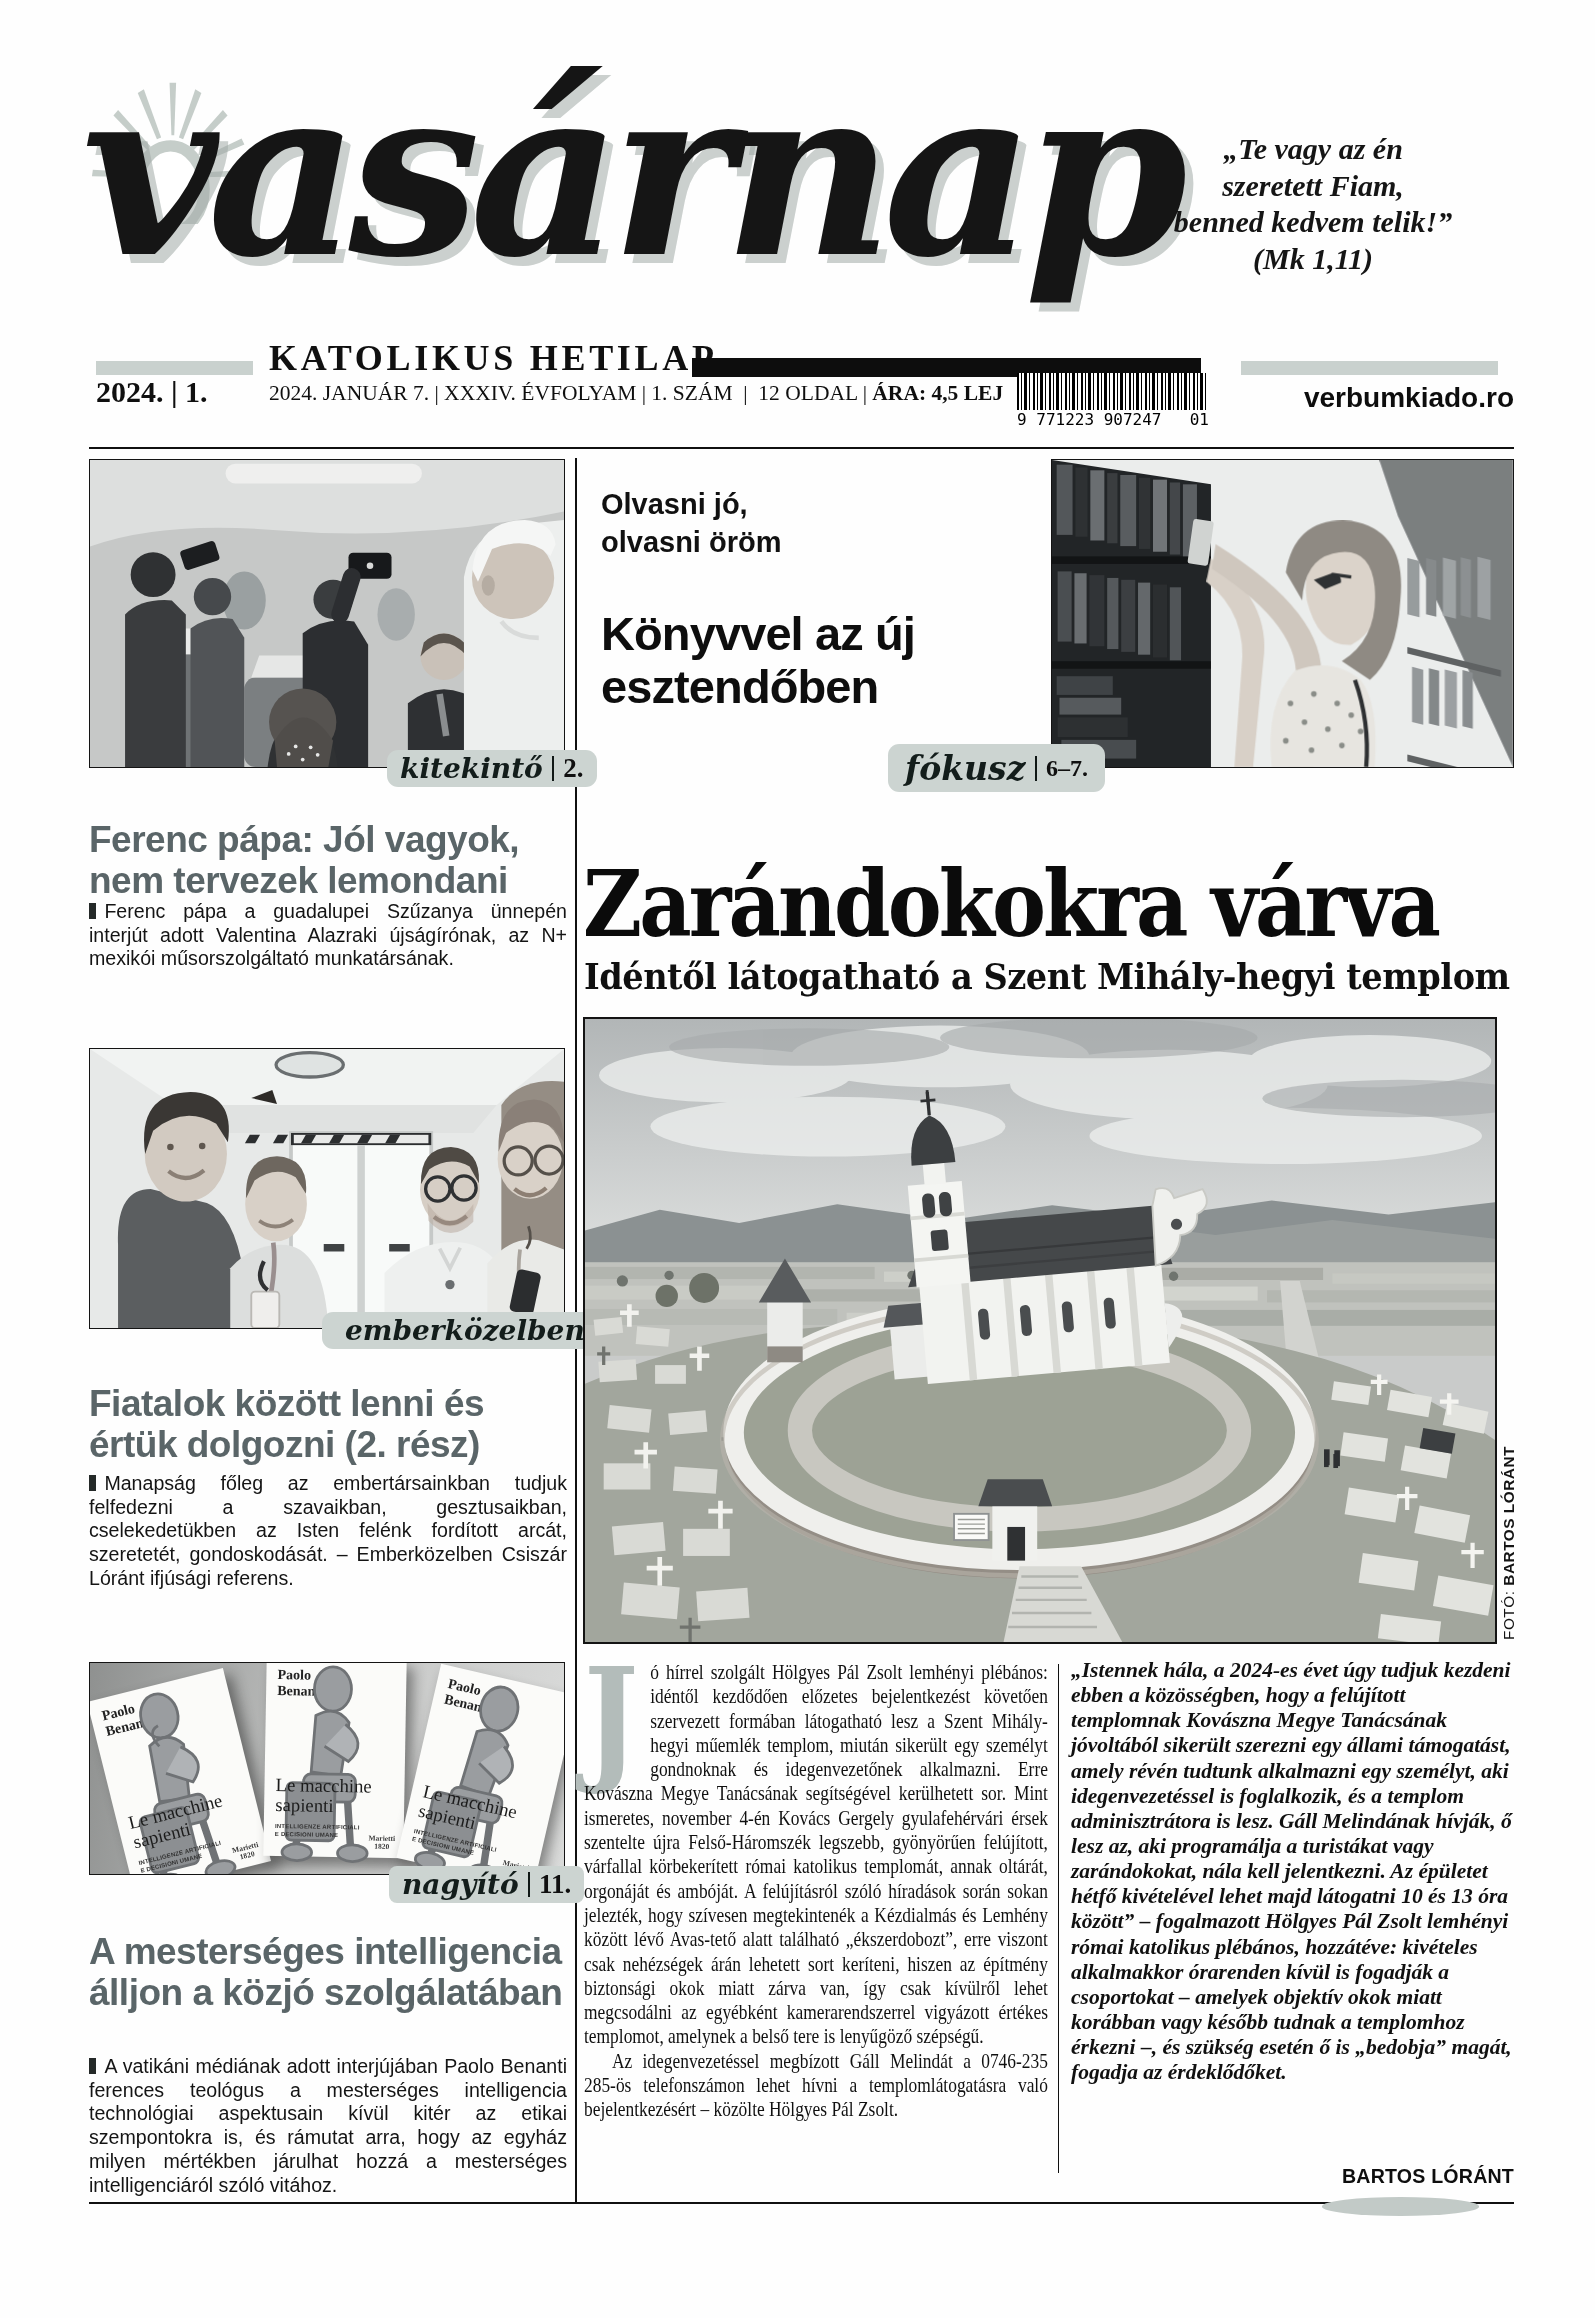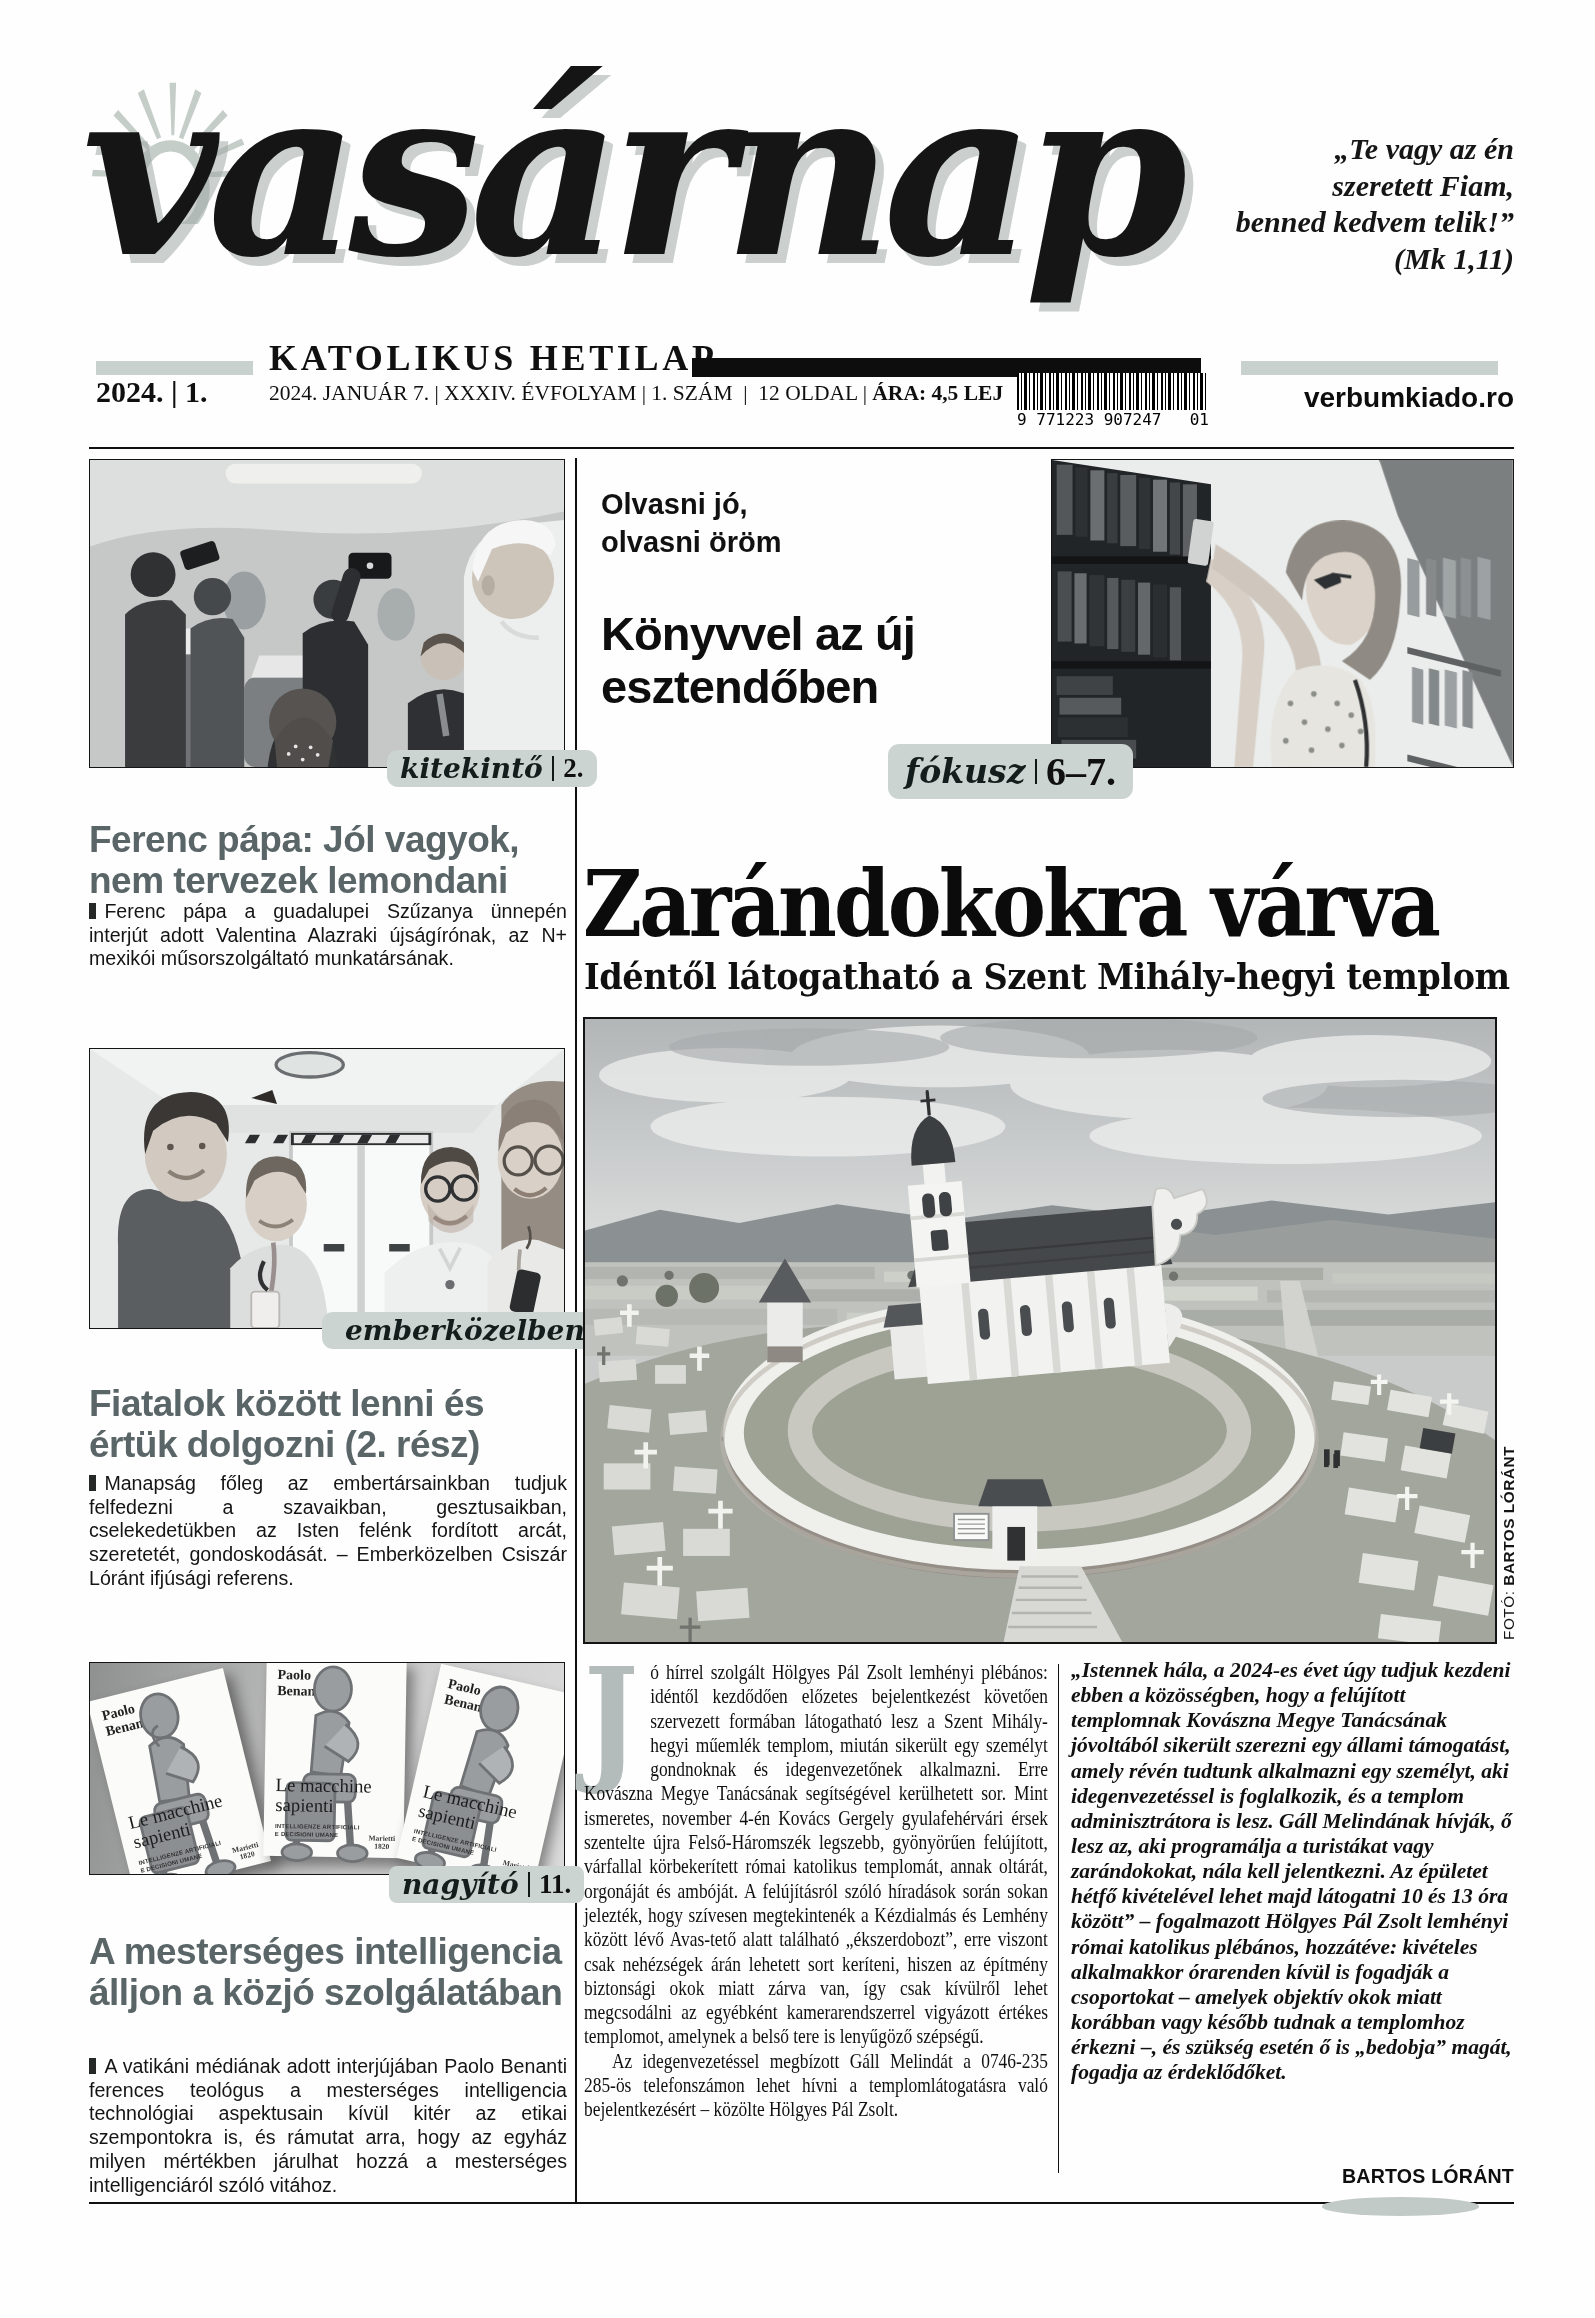--- a/index.html
+++ b/index.html
@@ -11,21 +11,21 @@
   .mast-title{left:82px;top:55px;font:700 234px/1 "DejaVu Serif",serif;font-style:italic;
               letter-spacing:-0.045em;color:#151515;white-space:nowrap;
               text-shadow:8.4px 9.3px 0 rgba(160,170,165,.55);}
   .sun{left:91px;top:79px;}
   .tag-bar-l{left:96px;top:361px;width:157px;height:14px;background:#c9d1ce;}
   .tagline{left:269px;top:340px;font:700 36px/1 "Liberation Serif",serif;letter-spacing:3.7px;color:#101010;}
   .tag-bar-r{left:692px;top:358px;width:509px;height:18.7px;background:#0d0d0d;}
   .issue{left:96px;top:377px;font:700 30px/1 "Liberation Serif",serif;color:#0f0f0f;}
   .dateline{left:269px;top:383px;font:400 21.5px/1 "Liberation Serif",serif;color:#0f0f0f;white-space:pre;}
   .dateline b{font-weight:700;}
-  .mast-quote{left:1112px;top:131px;width:402px;text-align:right;
+  .mast-quote{left:1112px;top:131px;width:402px;text-align:center;
               font:700 30px/1.22 "Liberation Serif",serif;font-style:italic;color:#151515;}
   .quote-bar{left:1241px;top:361px;width:257px;height:14px;background:#c9d1ce;}
   .website{left:1234px;top:384px;width:280px;text-align:right;
            font:700 28px/1 "Liberation Sans",sans-serif;color:#0d0d0d;}
   .barcode{left:1017px;top:373px;width:192px;}
   .barcode-bars{height:37px;background:repeating-linear-gradient(90deg,#000 0 1.9px,#fff 1.9px 3.7px,#000 3.7px 5.1px,#fff 5.1px 7.5px,#000 7.5px 10.3px,#fff 10.3px 12px,#000 12px 13px,#fff 13px 16px);}
   .barcode-digits{display:flex;justify-content:space-between;
                   font:400 16px/1.2 "DejaVu Sans Mono",monospace;color:#000;}
   .rule-top{left:89px;top:447px;width:1425px;height:2.3px;background:#101010;}
 
@@ -58,21 +58,21 @@
   .pill{display:flex;align-items:center;gap:9.3px;background:#ccd4d1;border-radius:11.2px;
         padding:4.7px 13px;width:max-content;}
   .pill-word{font:700 28px/1 "DejaVu Serif",serif;font-style:italic;color:#131d1b;}
   .pill-sep{width:1.9px;height:25px;background:#10181 6;background:#101816;}
   .pill-page{font:700 27px/1 "Liberation Serif",serif;color:#101010;}
   .lab1{left:387px;top:750px;}
   .lab2{left:322px;top:1312px;padding-left:23px;}
   .lab3{left:389px;top:1866px;border-radius:8px;}
   .lab-focus{left:888px;top:744px;padding:7.5px 17px;}
   .lab-focus .pill-word{font-size:33px;}
-  .lab-focus .pill-page{font-size:40px;}
+  .lab-focus .pill-page{font-size:24px;}
 
   
   .t-title{width:479px;font:700 37px/1.12 "Liberation Sans",sans-serif;letter-spacing:-0.5px;color:#5a6568;margin-top:17px;}
   .tt1{left:89px;top:802px;}
   .tt2{left:89px;top:1366px;}
   .tt3{left:89px;top:1914px;}
   .t-lead{width:478px;font:400 19.6px/1.21 "Liberation Sans",sans-serif;color:#141414;text-align:justify;}
   .tl1{left:89px;top:900px;}
   .tl2{left:89px;top:1472px;}
   .tl3{left:89px;top:2055px;}

